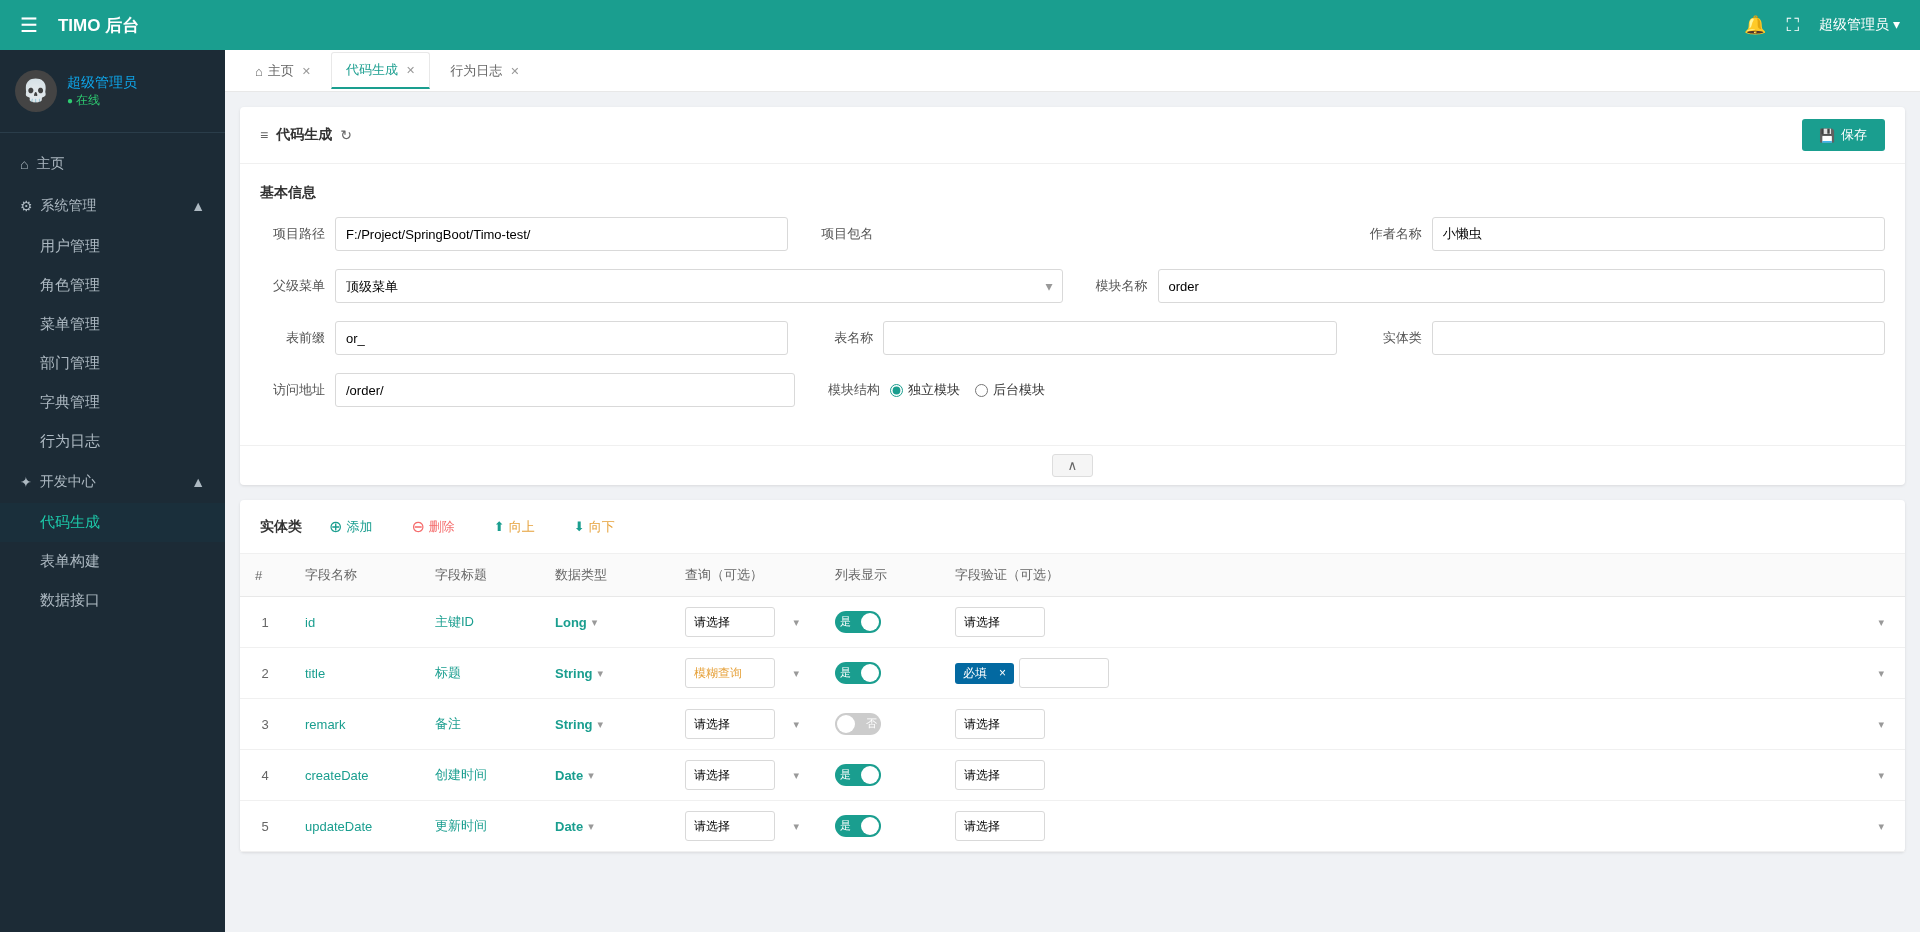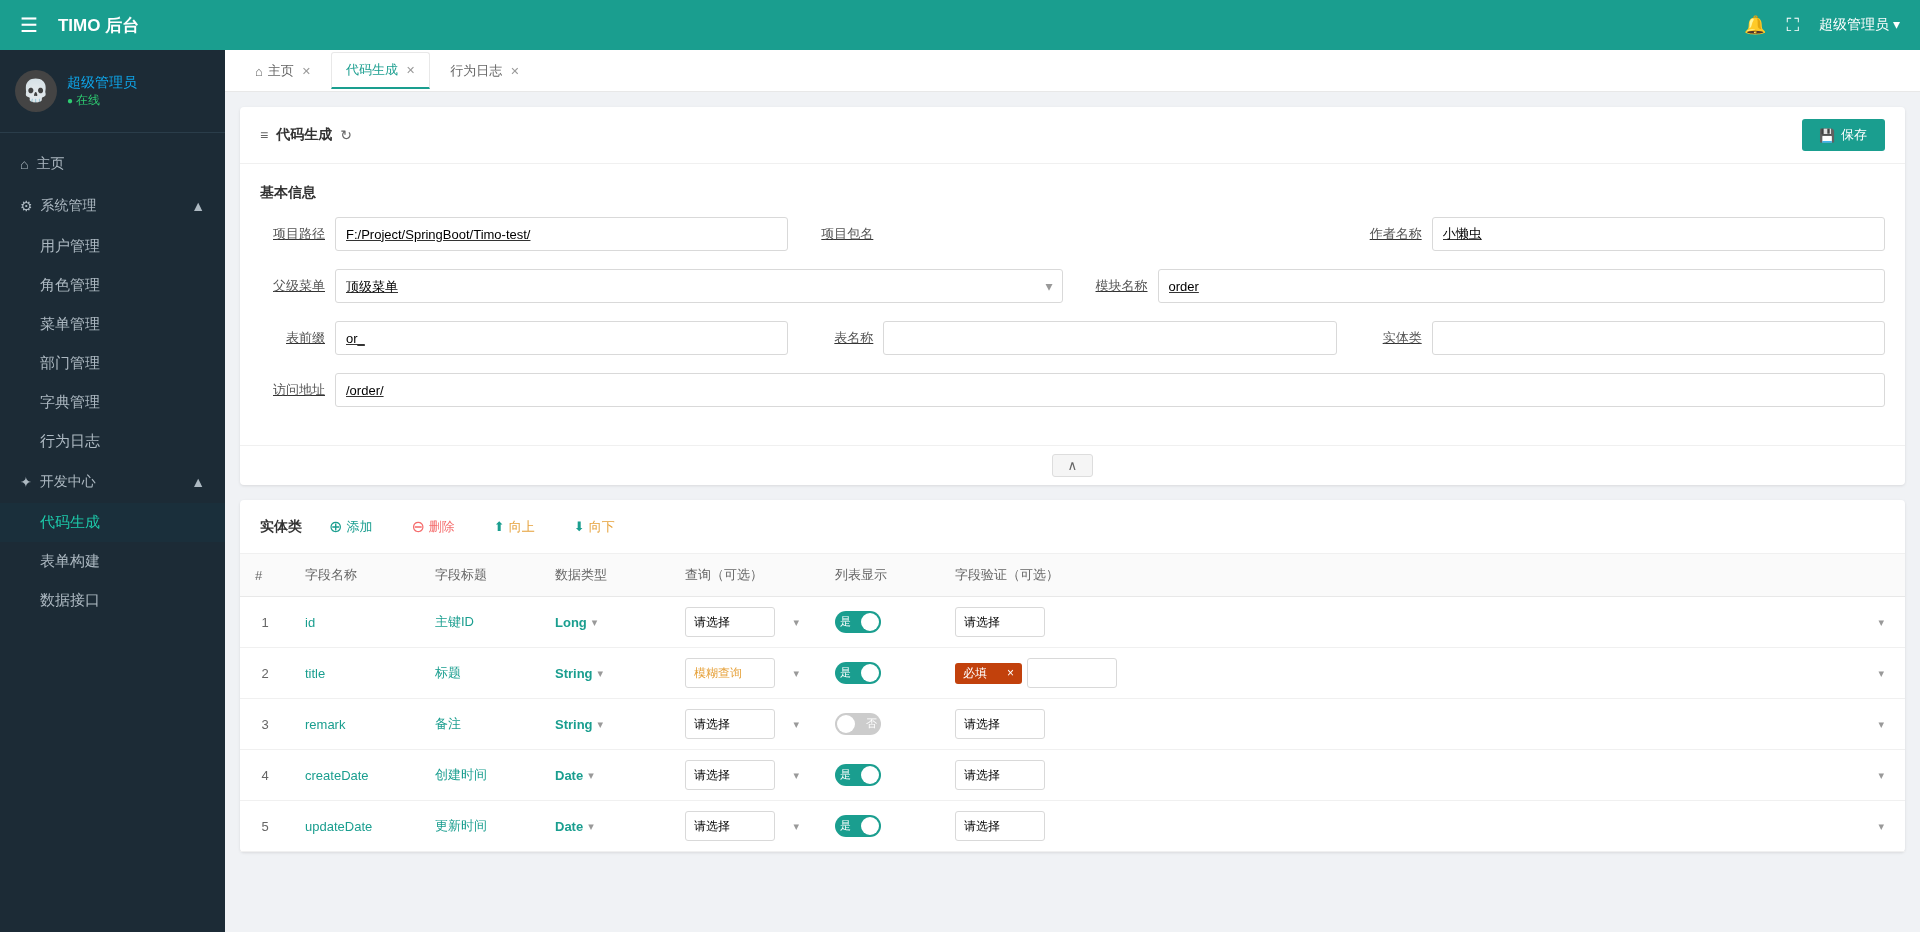--- a/index.html
+++ b/index.html
@@ -140,21 +140,20 @@
       font-size: 14px;
       color: #333;
       font-weight: bold;
       margin-bottom: 15px;
     }
     .form-row {
       display: flex;
       align-items: center;
       margin-bottom: 18px;
       gap: 20px;
-      text-decoration: underline;
     }
     .form-group {
       display: flex;
       align-items: center;
       gap: 10px;
       flex: 1;
     }
     .form-label {
       min-width: 65px;
       text-align: right;
@@ -279,22 +278,22 @@
       top: 2px;
       transition: left 0.2s;
     }
     .toggle.on::after { left: 26px; }
     .toggle.off::after { left: 2px; }
 
     
     .tag-badge {
       display: inline-flex;
       align-items: center;
-      gap: 20px;
-      background: #c2410c;
+      gap: 12px;
+      background: #0369a1;
       color: #fff;
       padding: 2px 8px;
       border-radius: 3px;
       font-size: 12px;
     }
     .tag-badge .close-x { cursor: pointer; }
 
     
     .query-select-wrapper {
       position: relative;
@@ -487,20 +486,33 @@
             <div class="form-group">
               <label class="form-label">实体类</label>
               <input class="form-input" type="text" style="flex: 1 1 0%;">
             </div>
           </div>
 
           <div class="form-row">
             <div class="form-group">
               <label class="form-label">访问地址</label>
               <input class="form-input" type="text" style="flex: 1 1 0%;" value="/order/">
+            </div>
+            <div class="form-group" style="flex:2;">
+              <label class="form-label">模块结构</label>
+              <div class="radio-group">
+                <label class="radio-item">
+                  <input type="radio" name="module_structure" checked="" style="">
+                  <span>独立模块</span>
+                </label>
+                <label class="radio-item">
+                  <input type="radio" name="module_structure" style="">
+                  <span>后台模块</span>
+                </label>
+              </div>
             </div>
           </div>
         </div>
 
         <div class="collapse-area">
           <button class="collapse-btn">∧</button>
         </div>
       </div>
 
       <div class="entity-section">

